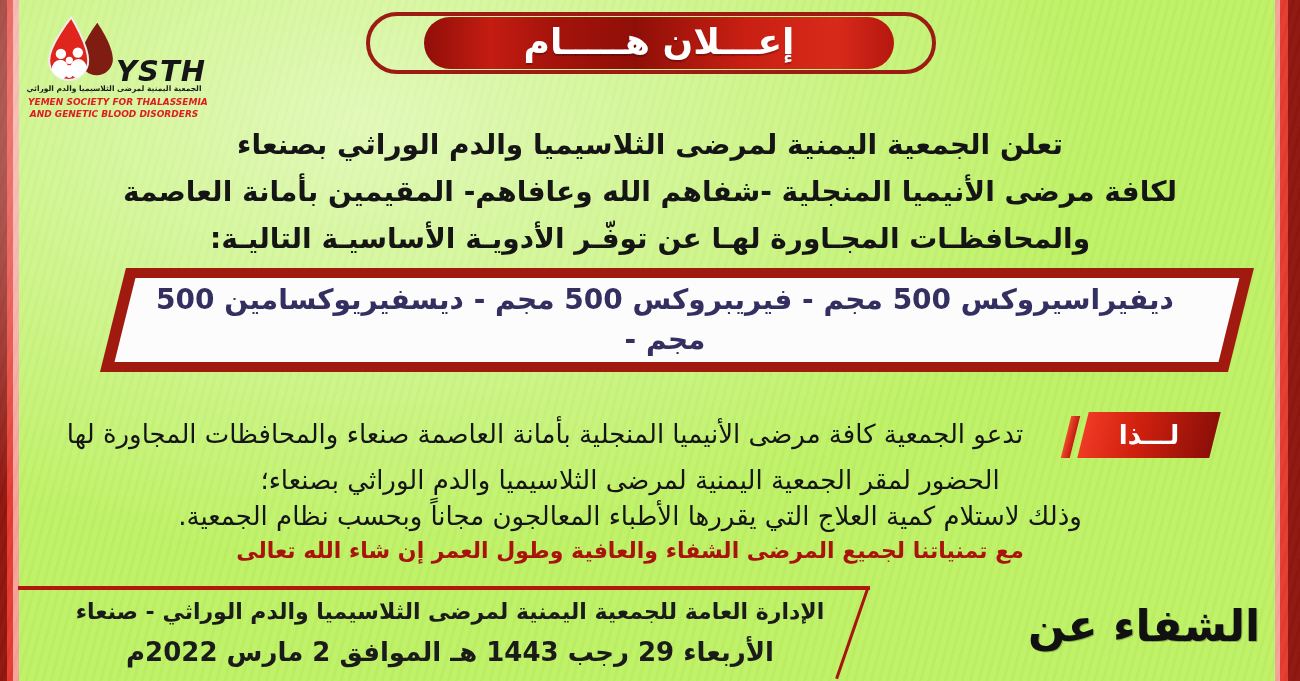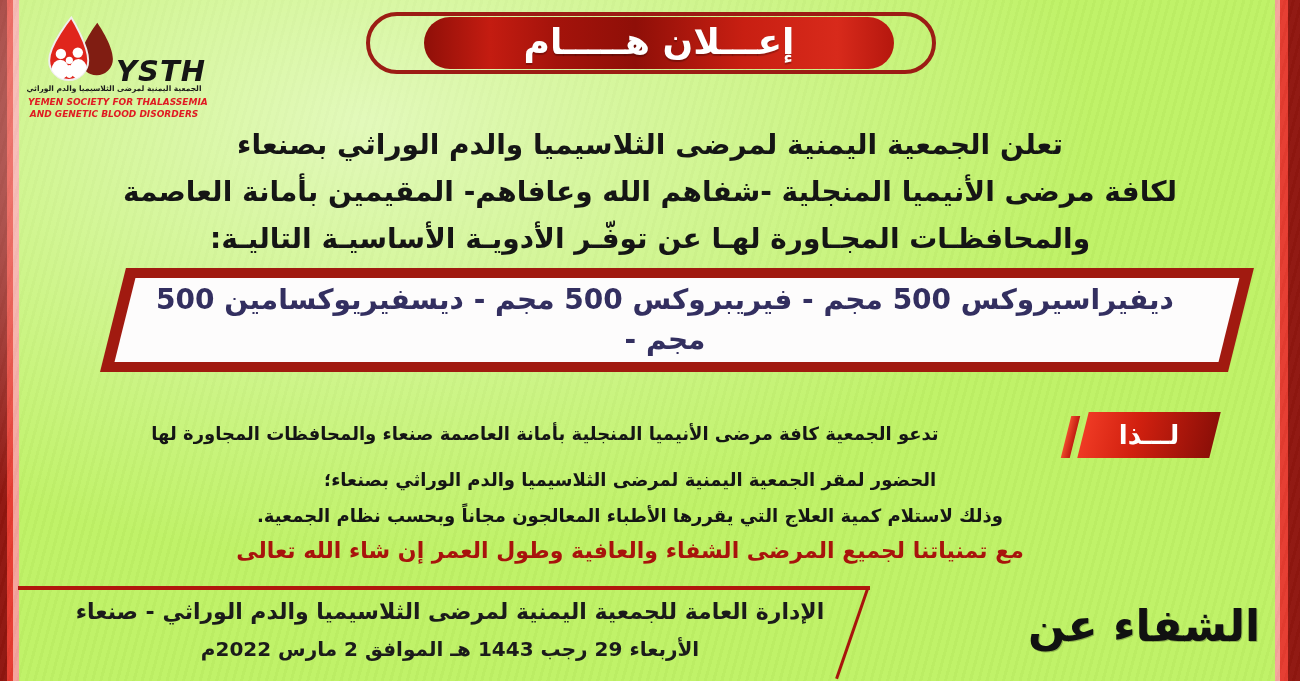--- a/index.html
+++ b/index.html
@@ -81,21 +81,21 @@
   }
   .badge{
     position:absolute;left:1083px;top:412px;width:132px;height:46px;
     background:linear-gradient(90deg,#ef3a24 0%,#d1200f 40%,#8c0f08 100%);
     transform:skewX(-14deg);color:#fff;text-align:center;
     font-size:26px;font-weight:800;line-height:46px;direction:rtl;
   }
   .badge .unskew{display:block;transform:skewX(14deg);}
   .call-line{
     position:absolute;text-align:center;direction:rtl;color:#151515;
-    font-size:18px;font-weight:700;line-height:44px;
+    font-size:26px;font-weight:400;line-height:44px;
   }
   .call1{left:30px;top:412px;width:1030px;}
   .call2{left:60px;right:100px;top:458px;}
   .call3{left:60px;right:100px;top:494px;}
   .wishes{
     position:absolute;left:60px;right:100px;top:538px;text-align:center;direction:rtl;
     color:#a8130c;font-size:22px;font-weight:800;
   }
 
   
@@ -103,21 +103,21 @@
   .footer-diagonal{
     position:absolute;left:866px;top:589px;width:3px;height:95px;background:#a8150c;
     transform:rotate(19deg);transform-origin:top center;
   }
   .footer-org{
     position:absolute;left:60px;top:599px;width:780px;text-align:center;direction:rtl;
     font-size:22px;font-weight:700;color:#1b1b1b;
   }
   .footer-date{
     position:absolute;left:60px;top:637px;width:780px;text-align:center;direction:rtl;
-    font-size:20px;font-weight:700;color:#1b1b1b;
+    font-size:26px;font-weight:700;color:#1b1b1b;
   }
   .issued-by{
     position:absolute;right:40px;top:600px;direction:rtl;
     font-size:44px;font-weight:800;color:#111;text-shadow:1px 1px 0 rgba(0,0,0,.25);
   }
 </style>
 </head>
 <body>
 
 <div id="poster">

